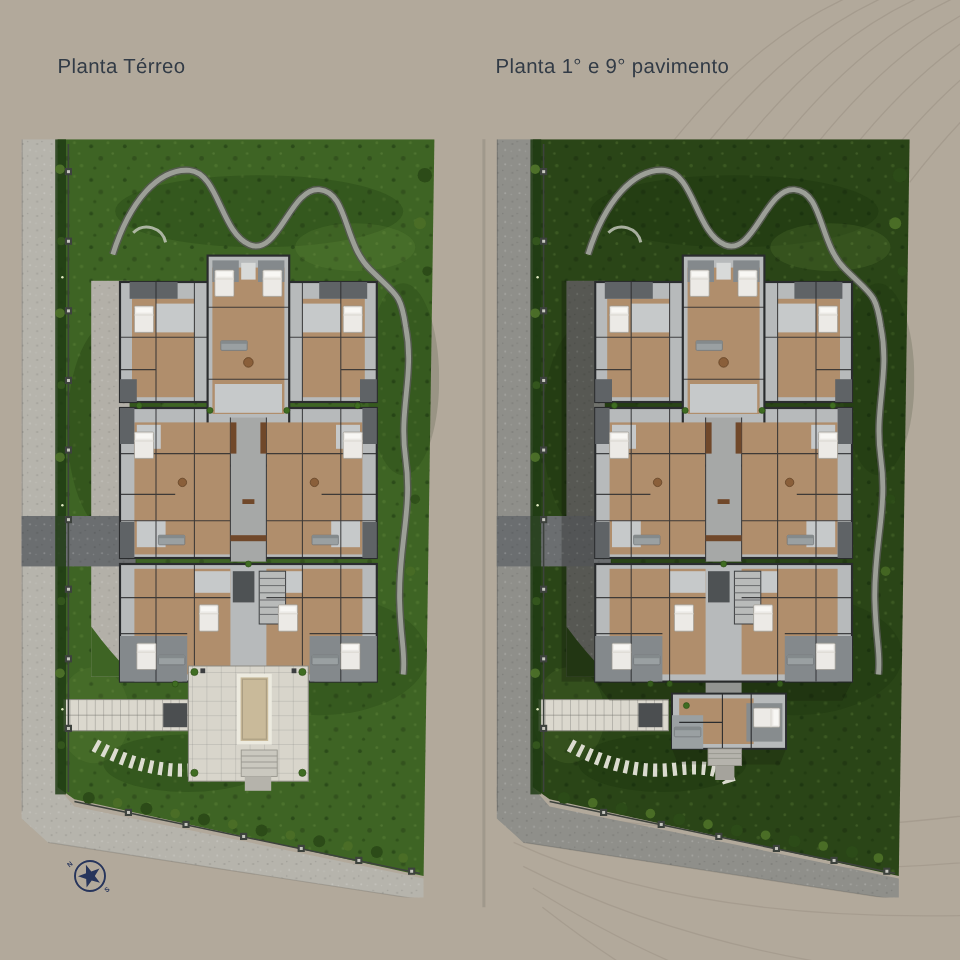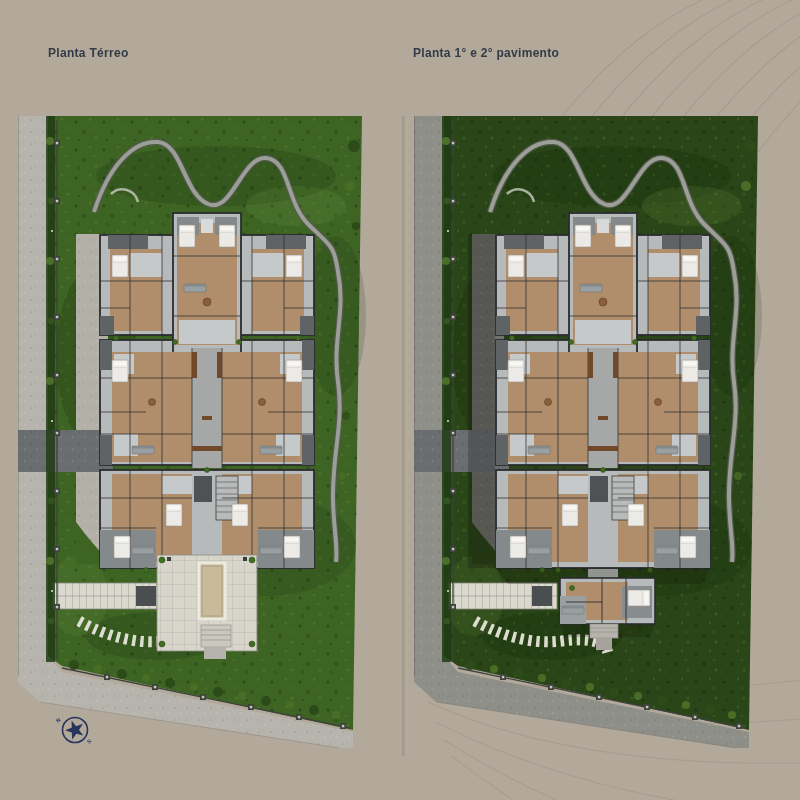--- a/index.html
+++ b/index.html
@@ -6,21 +6,21 @@
     --page-bg:#b2a99b; --title-text:#323b46; --decor-line:#9b9184;
     --grass-day:#3e6424; --grass-shade:#2a4517; --hedge:#203c14;
     --path:#b6b4ac; --path-shade:#8f8f8a; --drive:#b3b0a8; --drive-shade:#70726c;
     --building:#b7babb; --terrace:#5f6366; --wood:#b08e6c; --wall:#2a2c2e;
     --pool:#c9ba9a; --paving:#d8d5cb; --compass:#27355c; --fence:#3d423d;
   }
   html,body{margin:0;padding:0;background:var(--page-bg);}
   .canvas{position:relative;width:800px;height:800px;background:var(--page-bg);
     overflow:hidden;font-family:"Liberation Sans",sans-serif;}
   .bg-deco{position:absolute;left:0;top:0;width:800px;height:800px;}
-  .plan-title{position:absolute;top:46px;font-size:12px;font-weight:700;
+  .plan-title{position:absolute;top:46px;font-size:17px;font-weight:400;
     color:var(--title-text);letter-spacing:.3px;white-space:nowrap;}
   #titleL{left:48px} #titleR{left:413px}
   .plan-svg{position:absolute;top:116px;width:350px;height:632px;}
   #planL{left:16px} #planR{left:412px}
   .plan--day{--grass:var(--grass-day);--walk:var(--path);--drv:var(--drive);}
   .plan--shade{--grass:var(--grass-shade);--walk:var(--path-shade);--drv:var(--drive-shade);}
   .assets{position:absolute;width:0;height:0;overflow:hidden;}
   text.compass-letter{font-family:"Liberation Sans",sans-serif;font-size:5.5px;
     font-weight:bold;fill:var(--compass);}
 </style>
@@ -304,21 +304,21 @@
               <circle cx="100" cy="222" r="2.5"></circle>
             <circle cx="282" cy="222" r="2.5"></circle>
               <circle cx="130" cy="454" r="2.5"></circle>
           </g>
         </g>
       </g>
     </defs>
   </svg>
 
   <div class="plan-title" id="titleL">Planta Térreo</div>
-  <div class="plan-title" id="titleR">Planta 1° e 2° pavimento</div>
+  <div class="plan-title" id="titleR">Planta 1° e 9° pavimento</div>
 
   <svg id="planL" class="plan-svg plan--day" viewBox="0 0 350 632" role="img">
     <use href="#siteG"></use>
     <g>
       <rect x="141" y="439" width="100" height="96" style="fill:var(--paving)" stroke="#8b8a82" stroke-width=".8"></rect>
       <rect x="141" y="439" width="100" height="96" fill="url(#patioTiles)"></rect>
       <rect x="183" y="447" width="26" height="56" style="fill:var(--pool)" stroke="#eceadf" stroke-width="3"></rect>
       <rect x="186" y="450" width="20" height="50" fill="none" stroke="rgba(0,0,0,.15)" stroke-width="1"></rect>
       <rect x="185" y="509" width="30" height="22" fill="#cac8bf" stroke="#94928a" stroke-width=".7"></rect>
       <g stroke="#94928a" stroke-width=".7">

